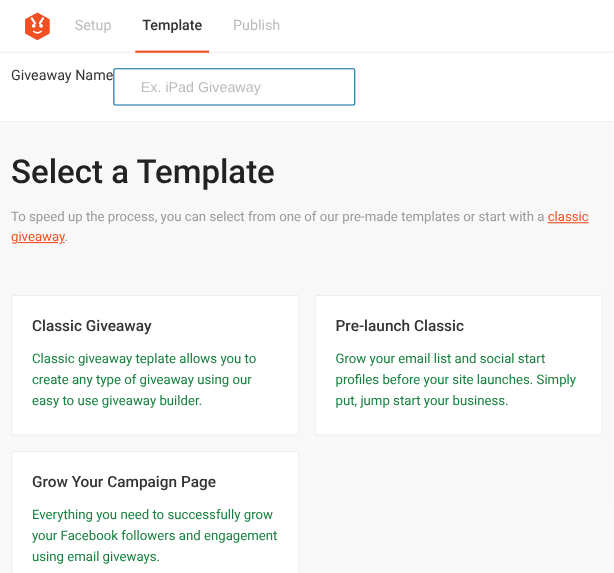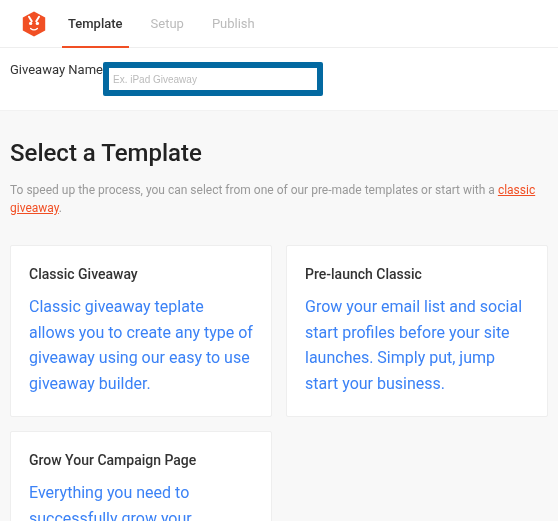--- a/index.html
+++ b/index.html
@@ -56,41 +56,41 @@
       padding: 14px 10px;
       border-bottom: 1px solid #f2f2f2;
     }
     .name-label {
       font-size: 13px;
       color: #333;
     }
     .name-input {
       width: 220px;
       height: 34px;
-      border: 6px solid #0369a1;
+      border: 1px solid #0369a1;
       border-radius: 2px;
-      padding: 0 4px;
-      font-size: 10px;
+      padding: 0 24px;
+      font-size: 13px;
       color: #555;
     }
     .name-input::placeholder { color: #bbb; }
     .content {
       background: #f8f8f8;
       padding: 28px 10px 18px;
     }
     .section-title {
-      font-size: 24px;
+      font-size: 30px;
       color: #222;
       font-weight: 500;
       margin-bottom: 14px;
     }
     .section-desc {
       font-size: 12px;
       color: #999;
-      margin-bottom: 28px;
+      margin-bottom: 44px;
       line-height: 1.5;
     }
     .link {
       color: #f14f24;
       text-decoration: underline;
       cursor: pointer;
     }
     .grid {
       display: grid;
       grid-template-columns: 1fr 1fr;
@@ -103,41 +103,41 @@
       padding: 20px 18px;
       cursor: pointer;
     }
     .card-title {
       font-size: 14px;
       font-weight: 500;
       color: #333;
       margin-bottom: 12px;
     }
     .card-desc {
-      font-size: 16px;
-      color: #3b82f6;
+      font-size: 12px;
+      color: #15803d;
       line-height: 1.6;
     }
   </style>
 </head>
 <body>
 
 <div class="header">
   <div class="logo">
     <svg width="28" height="28" viewBox="0 0 100 100">
       <polygon points="50,5 90,27 90,73 50,95 10,73 10,27" fill="#f14f24"></polygon>
       <circle cx="38" cy="48" r="6" fill="#fff"></circle>
       <circle cx="62" cy="48" r="6" fill="#fff"></circle>
       <path d="M32,24 L42,40 M68,24 L58,40" stroke="#fff" stroke-width="7" stroke-linecap="round"></path>
       <path d="M38,66 Q50,76 62,66" stroke="#fff" stroke-width="5" fill="none" stroke-linecap="round"></path>
     </svg>
   </div>
   <div class="tabs">
+    <div class="tab">Setup</div>
     <div class="tab active">Template</div>
-    <div class="tab">Setup</div>
     <div class="tab">Publish</div>
   </div>
 </div>
 
 <div class="name-row">
   <span class="name-label">Giveaway Name</span>
   <input class="name-input" type="text" placeholder="Ex. iPad Giveaway" style="">
 </div>
 
 <div class="content">

